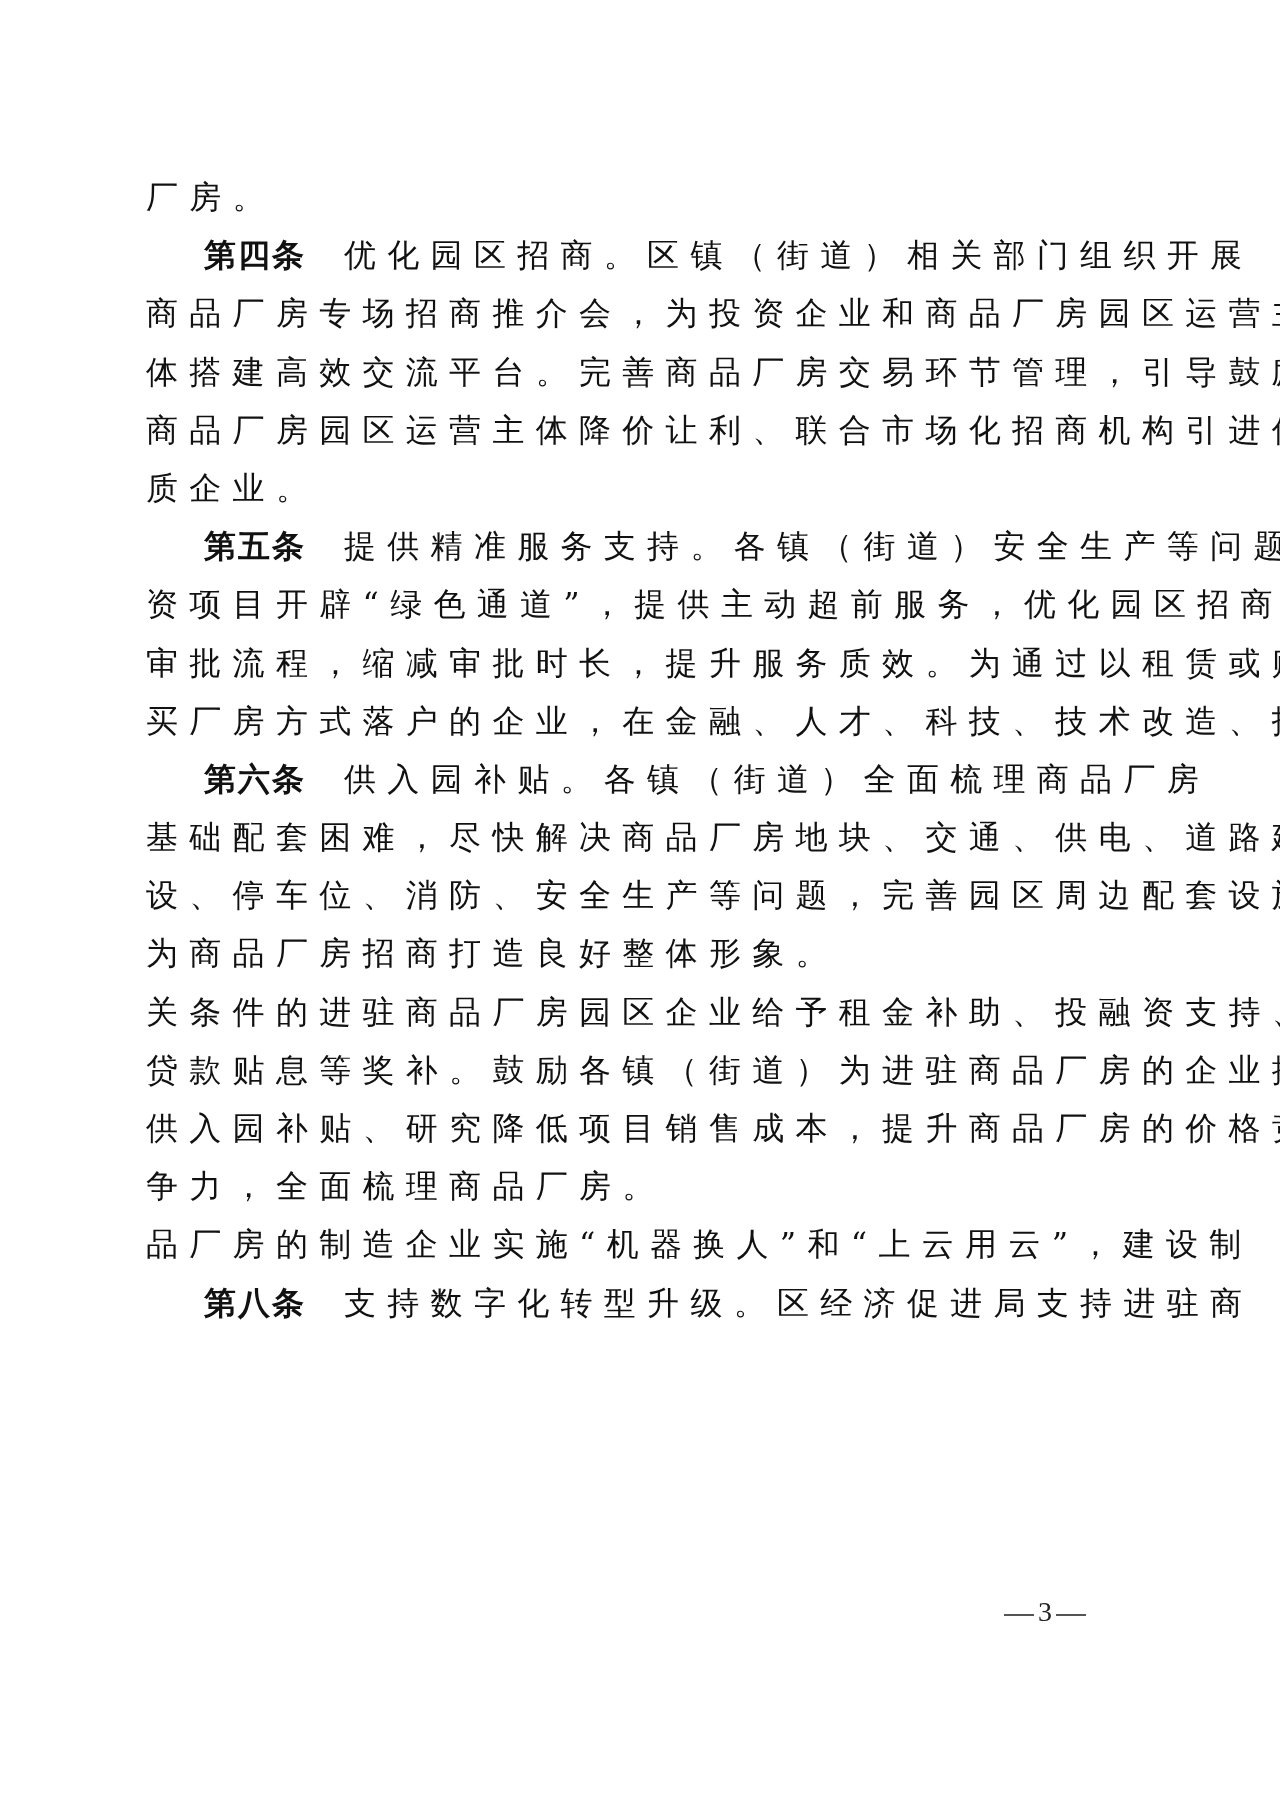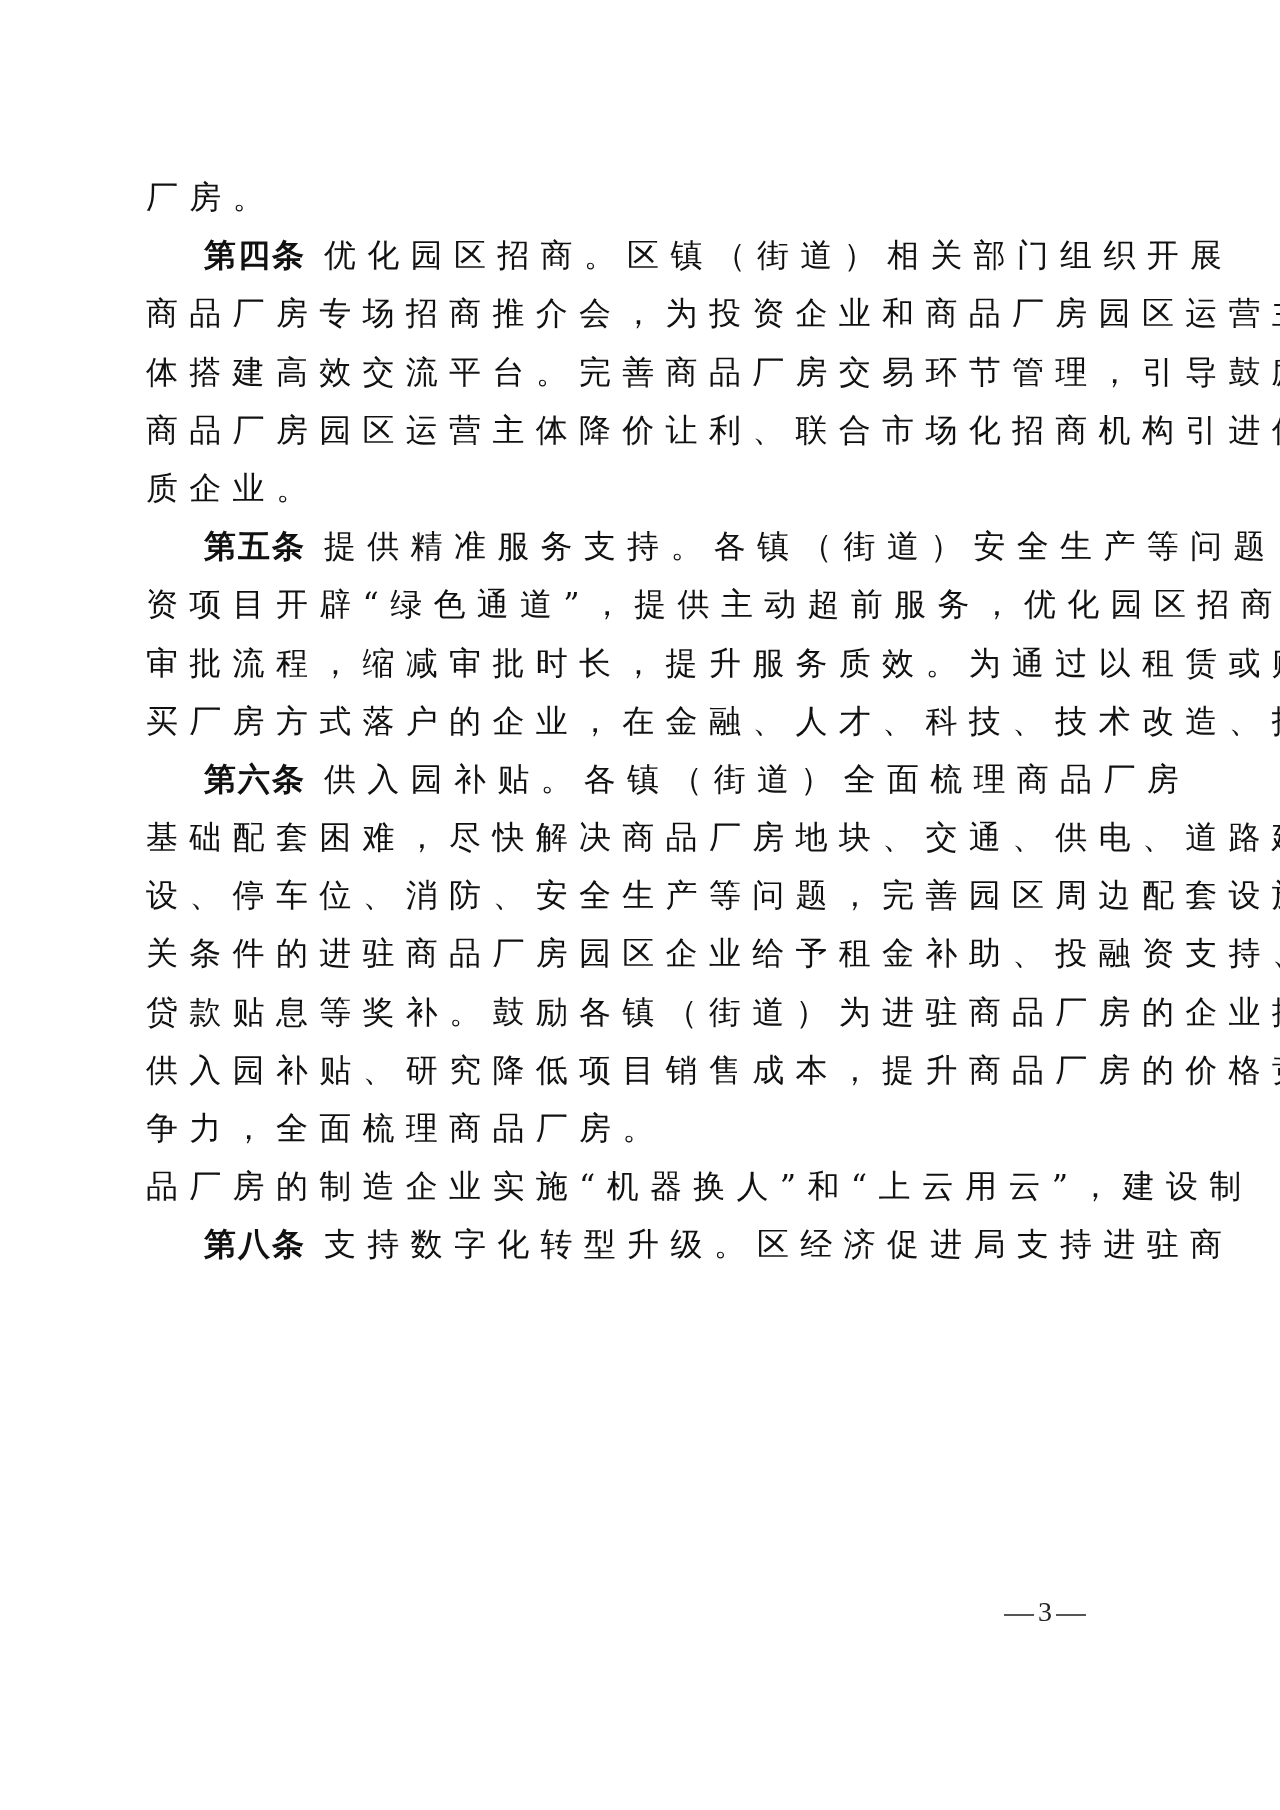--- a/index.html
+++ b/index.html
@@ -14,21 +14,21 @@
     height: 58.2px; line-height: 58.2px;
     font-size: 32px;
     white-space: nowrap;
     letter-spacing: 11.3px;
     overflow: visible;
   }
   .indent { padding-left: 58px; }
   .bold {
     font-family: "DejaVu Sans", "Liberation Sans", sans-serif;
     font-weight: bold; letter-spacing: 2px;
-    margin-right: 18px;
+    margin-right: 38px;
   }
   .pagenum {
     position: absolute; left: 1000px; top: 1596px;
     font-family: "Liberation Serif", "DejaVu Serif", serif;
     font-size: 28px; color: #222; white-space: nowrap;
   }
   .dash { display: inline-block; width: 30px; height: 2px; background: #555; vertical-align: middle; margin: 0 4px; }
 </style>
 </head>
 <body>
@@ -49,20 +49,21 @@
       <div class="line indent"><span class="bold">第五条</span><span>提供精准服务支持。各镇（街道）安全生产等问题</span></div>
       <div class="line">资项目开辟“绿色通道”，提供主动超前服务，优化园区招商</div>
       <div class="line">审批流程，缩减审批时长，提升服务质效。为通过以租赁或购</div>
       <div class="line">买厂房方式落户的企业，在金融、人才、科技、技术改造、技</div>
     </div>
 
     <div>
       <div class="line indent"><span class="bold">第六条</span><span>供入园补贴。各镇（街道）全面梳理商品厂房</span></div>
       <div class="line">基础配套困难，尽快解决商品厂房地块、交通、供电、道路建</div>
       <div class="line">设、停车位、消防、安全生产等问题，完善园区周边配套设施，</div>
+      <div class="line">为商品厂房招商打造良好整体形象。</div>
     </div>
 
     <div>
       <div class="line">关条件的进驻商品厂房园区企业给予租金补助、投融资支持、</div>
       <div class="line">贷款贴息等奖补。鼓励各镇（街道）为进驻商品厂房的企业提</div>
       <div class="line">供入园补贴、研究降低项目销售成本，提升商品厂房的价格竞</div>
       <div class="line">争力，全面梳理商品厂房。</div>
     </div>
 
     <div>

